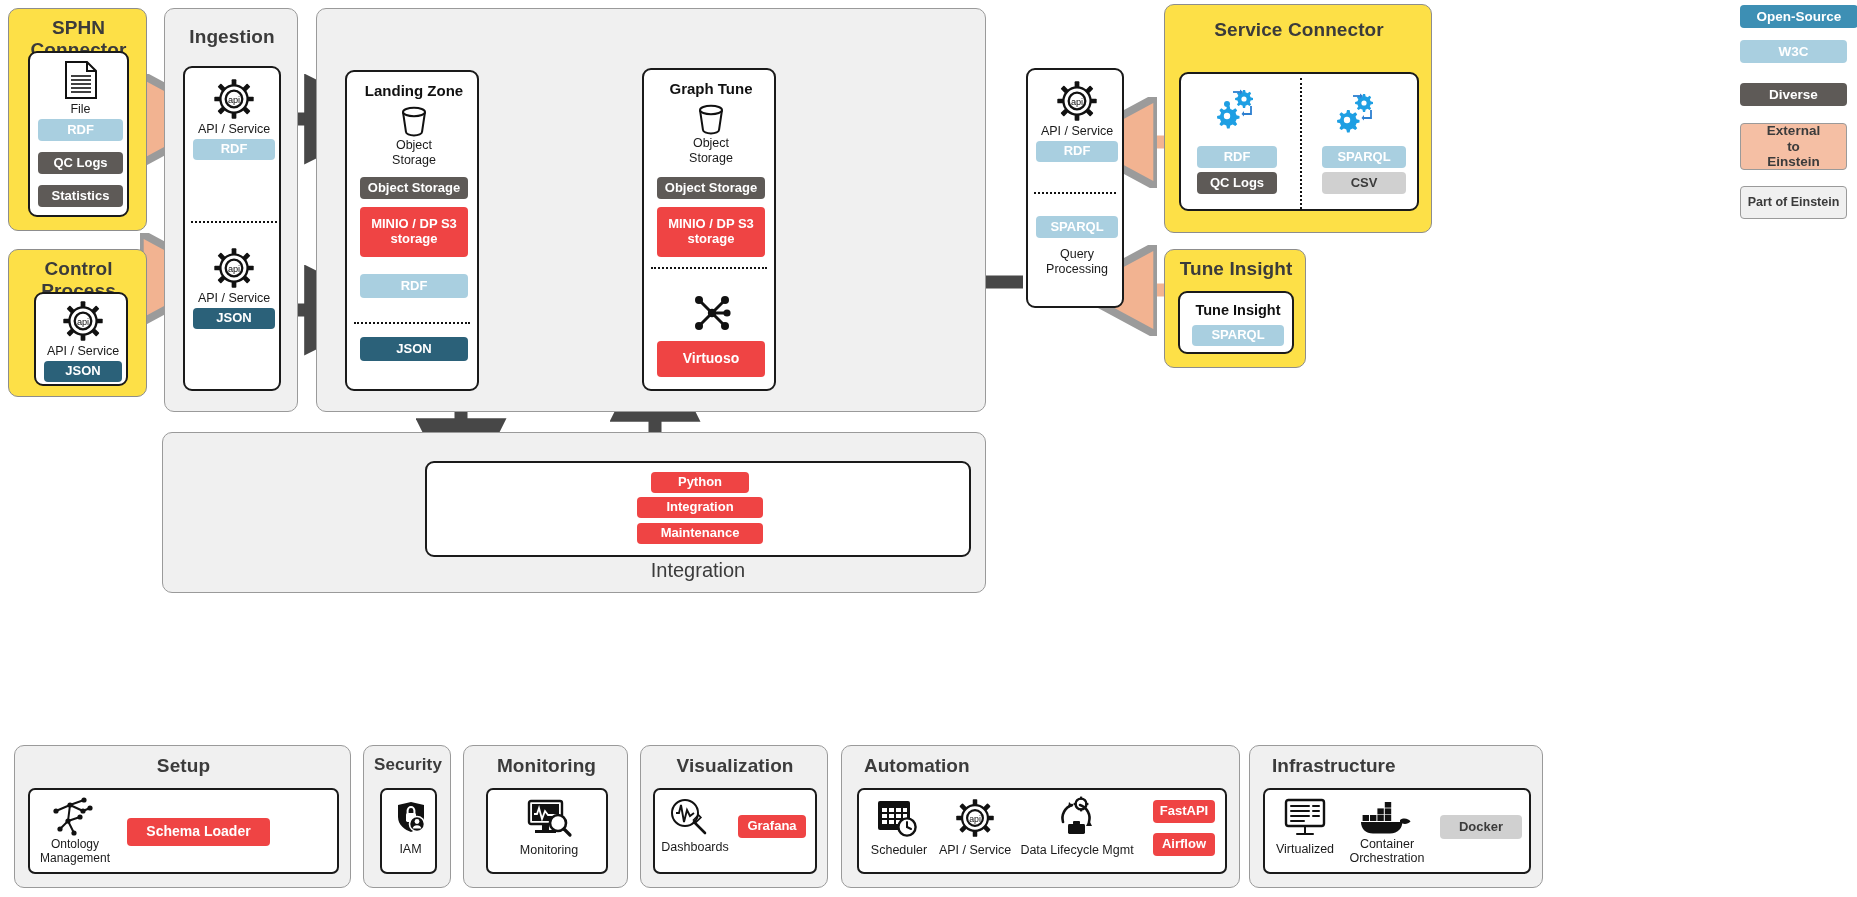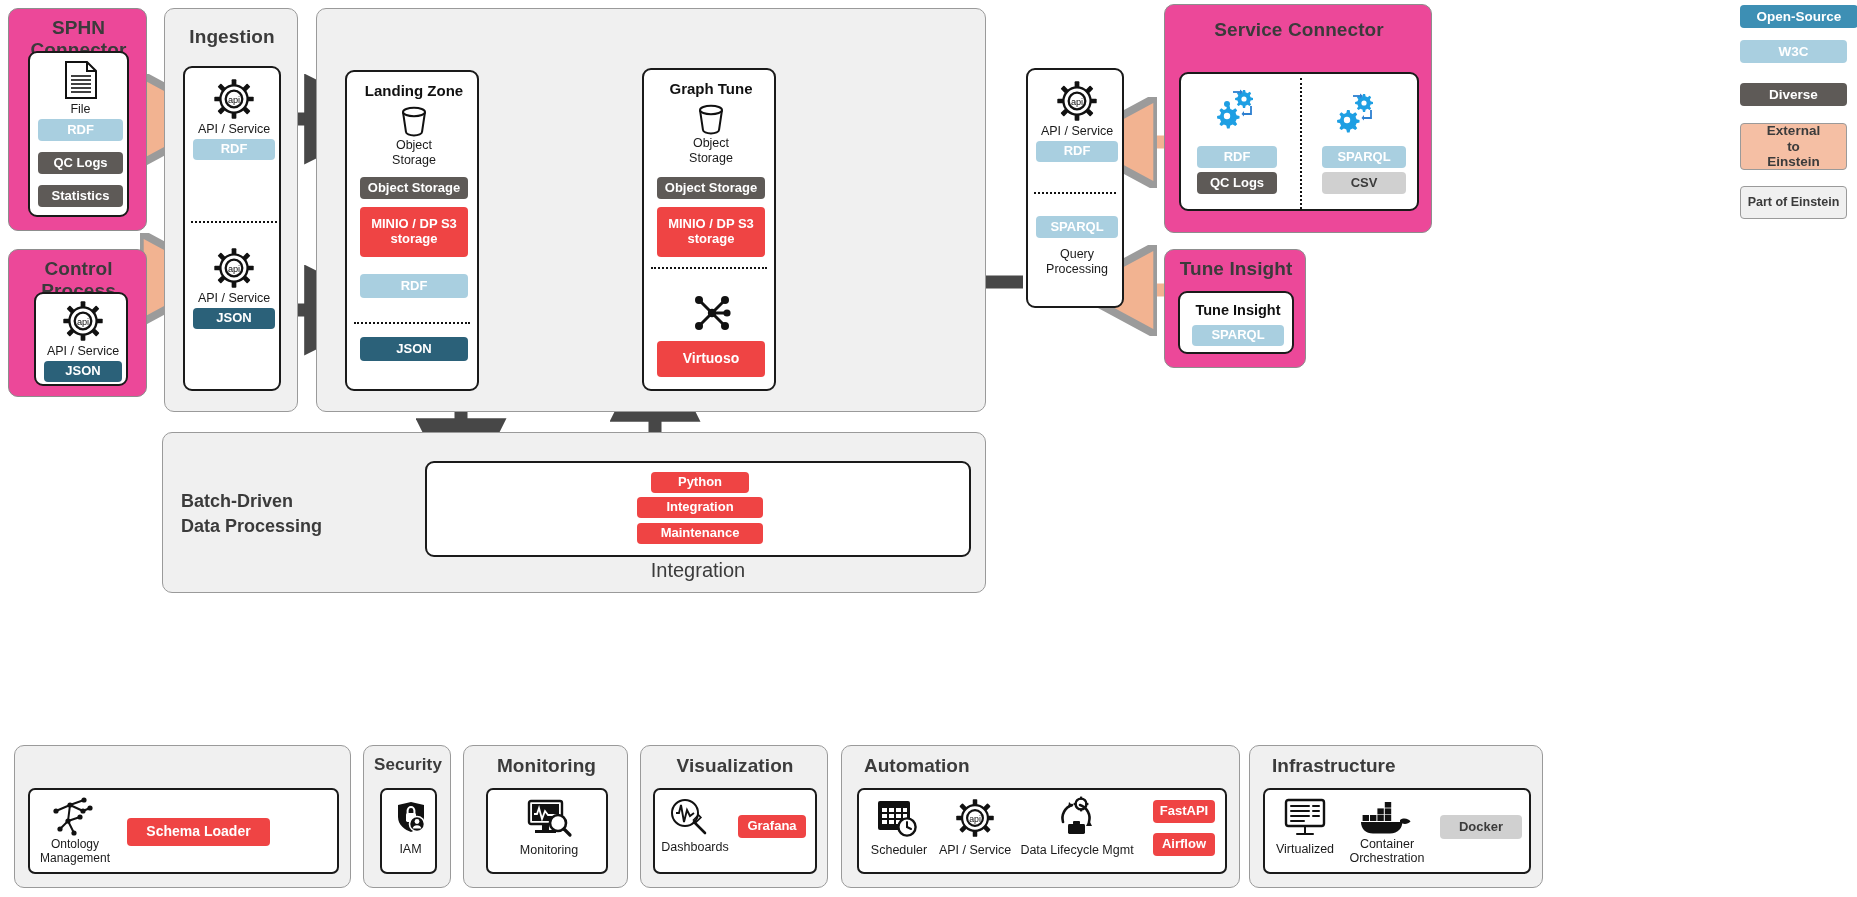--- a/index.html
+++ b/index.html
@@ -9,21 +9,21 @@
     color:#2b2b2b;
   }
   .abs{position:absolute;box-sizing:border-box;}
 
   
   .panel{
     border-radius:10px;
     border:1px solid #9a9a9a;
   }
   .panel-grey{background:#f0f0f0;}
-  .panel-peach{background:#ec4899;border:1px solid #8d8d8d;padding-left:10px;}
+  .panel-peach{background:#fde047;border:1px solid #8d8d8d;padding-left:10px;}
   .panel-title{
     font-weight:bold;font-size:19px;color:#3b3b3b;text-align:center;
     letter-spacing:.1px;
   }
   .card{
     background:#ffffff;border:2.5px solid #1a1a1a;border-radius:9px;
   }
   .card-thin{background:#ffffff;border:2px solid #1a1a1a;border-radius:7px;}
 
   
@@ -317,33 +317,30 @@
 
 <div class="abs panel panel-peach" style="left:1164px;top:249px;width:142px;height:119px;">
   <div class="panel-title abs" style="left:0;top:8px;width:142px;">Tune Insight</div>
   <div class="abs card" style="left:13px;top:41px;width:116px;height:63px;">
     <div class="abs lbl-b" style="left:0;top:9px;width:116px;font-size:14.5px;">Tune Insight</div>
     <div class="abs chip chip-w3c" style="left:12px;top:32px;width:92px;height:21px;">SPARQL</div>
   </div>
 </div>
 
 <div class="abs panel panel-grey" style="left:162px;top:432px;width:824px;height:161px;">
-  <div class="abs" style="left:18px;top:56px;width:230px;font-weight:bold;font-size:18px;color:#3b3b3b;line-height:1.4;">
-    <div>Batch-Driven</div>
-    <div>Data Processing</div>
-  </div>
   <div class="abs card" style="left:262px;top:28px;width:546px;height:96px;">
     <div class="abs chip chip-open" style="left:224px;top:9px;width:98px;height:21px;">Python</div>
     <div class="abs chip chip-open" style="left:210px;top:34px;width:126px;height:21px;">Integration</div>
     <div class="abs chip chip-open" style="left:210px;top:60px;width:126px;height:21px;text-align:right;">Maintenance</div>
   </div>
   <div class="abs" style="left:262px;top:126px;width:546px;text-align:center;font-size:20px;color:#3b3b3b;">Integration</div>
 </div>
 
 <div class="abs panel panel-grey" style="left:14px;top:745px;width:337px;height:143px;">
+  <div class="panel-title abs" style="left:0;top:9px;width:337px;">Setup</div>
   <div class="abs card-thin" style="left:13px;top:42px;width:311px;height:86px;">
     <div class="abs" style="left:20px;top:7px;width:50px;height:42px;">
       <svg width="50" height="42" viewBox="0 0 50 42">
         <g stroke="#111" stroke-width="2" stroke-linecap="round" fill="none">
           <path d="M6,14 L20,8 L34,3"></path>
             <path d="M20,8 L33,14"></path>
           <path d="M20,8 L18,24"></path>
             <path d="M18,24 L30,20"></path>
           <path d="M18,24 L24,36"></path>
             <path d="M18,24 L10,32"></path>

